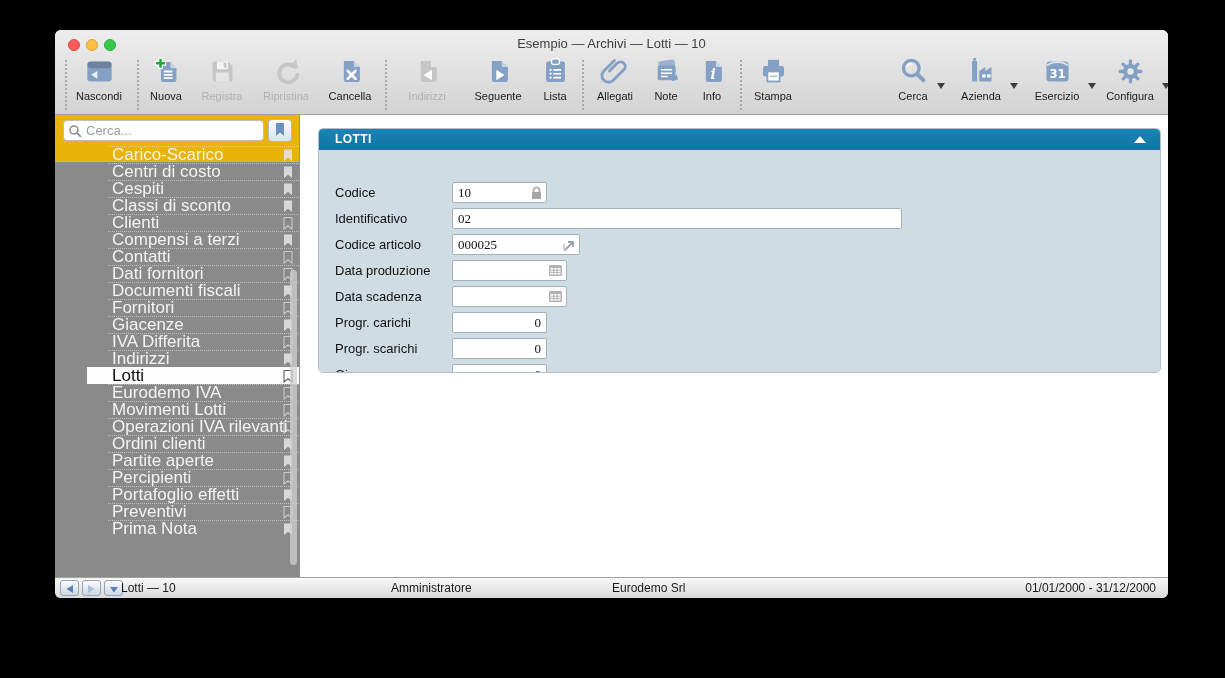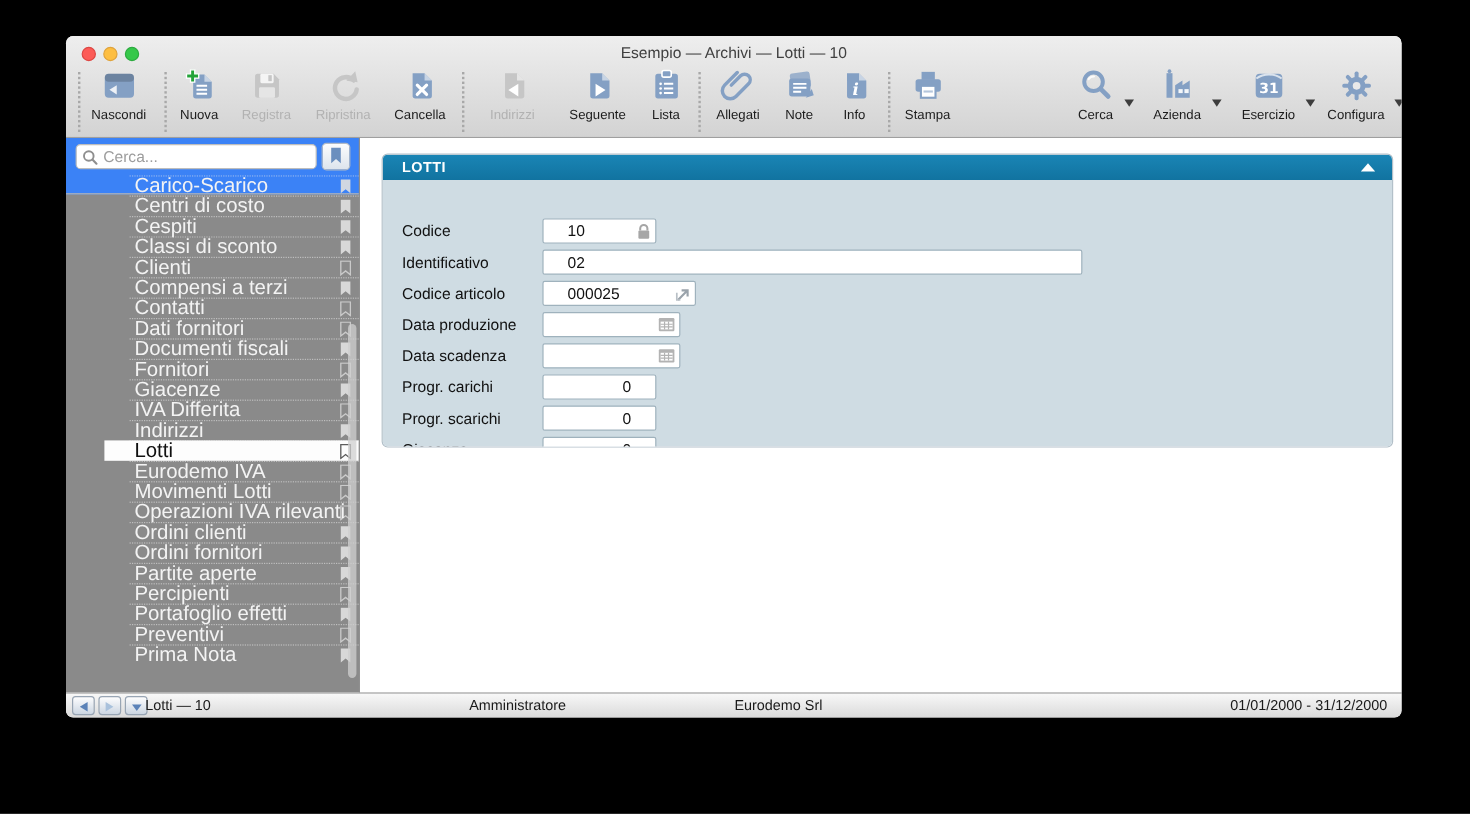--- a/index.html
+++ b/index.html
@@ -17,21 +17,21 @@
   .tb-icon { display:block; height:33px; color:#84a0c4; }
   .tb-icon svg { width:31px; height:31px; }
   .tb-label { display:block; font-size:11px; color:#1c1c1c; margin-top:1px; white-space:nowrap; }
   .tb-btn.disabled .tb-icon { color:#c6c6c6; }
   .tb-btn.disabled .tb-label { color:#b2b2b2; }
   .dd { position:absolute; right:-9px; top:27px; width:0; height:0; border-left:4px solid transparent; border-right:4px solid transparent; border-top:6px solid #3d3d3d; }
   .tb-sep { position:absolute; top:30px; height:50px; width:0; border-left:2px dotted #a8a8a8; }
 
   
   #sidebar { position:absolute; left:0; top:85px; width:245px; bottom:21px; background:#8a8a8a; border-right:1px solid #8f8f8f; }
-  #sb-top { position:absolute; left:0; top:0; right:0; height:47px; background:#3b82f6; border-bottom:1px solid #b5b5b5; }
+  #sb-top { position:absolute; left:0; top:0; right:0; height:47px; background:#eab308; border-bottom:1px solid #b5b5b5; }
   #sb-search { position:absolute; left:8px; top:5px; width:201px; height:21px; background:#fff; border:1px solid #bdbdbd; border-radius:4px; }
   #sb-search svg { position:absolute; left:4px; top:3px; }
   #sb-search input { position:absolute; left:22px; top:1px; width:172px; height:17px; border:0; outline:0; font-size:13px; color:#333; background:transparent; font-family:"Liberation Sans",sans-serif; }
   #sb-search input::placeholder { color:#9d9d9d; }
   #sb-bm-btn { position:absolute; right:7px; top:4px; width:24px; height:23px; border:1px solid #b0b9c6; border-radius:4px; background:linear-gradient(#fbfcfd,#dde4ed); text-align:center; padding-top:3px; }
   #sb-list { position:absolute; left:0; top:31px; right:0; bottom:0; overflow:hidden; list-style:none; }
   .sb-item { position:relative; height:17px; line-height:17px; font-size:17px; color:#f3f3f3; }
   .sb-item::before { content:''; position:absolute; left:53px; right:0; top:0; border-top:1px dotted rgba(235,235,235,.55); }
   .sb-item .sb-label { position:absolute; left:57px; top:0; z-index:2; white-space:nowrap; }
   .sb-item .bm { position:absolute; right:6px; top:2px; z-index:2; }
@@ -40,21 +40,21 @@
   #sb-scroll { position:absolute; right:2px; top:155px; width:7px; height:295px; background:#cfcfcf; border-radius:4px; opacity:.75; z-index:3; }
 
   
   #main { position:absolute; left:246px; top:85px; right:0; bottom:21px; background:#fff; }
   #panel { position:absolute; left:17px; top:13px; width:843px; height:245px; border-radius:5px; overflow:hidden; border:1px solid #b3c0c9; }
   #panel-header { position:relative; height:21px; background:linear-gradient(#1a85b5,#1173a0); color:#fff; font-size:12px; font-weight:bold; line-height:21px; padding-left:16px; letter-spacing:.4px; }
   #panel-collapse { position:absolute; right:14px; top:7px; width:0; height:0; border-left:6px solid transparent; border-right:6px solid transparent; border-bottom:7px solid #fff; }
   #panel-body { position:relative; height:222px; background:#cfdce3; }
   .f-label { position:absolute; left:16px; font-size:13px; color:#111; line-height:21px; }
   .f-field { position:absolute; height:21px; background:#fff; border:1px solid #9fb2bd; border-radius:2px; }
-  .f-field input { position:absolute; left:0; top:0; width:100%; height:100%; border:0; outline:0; background:transparent; font-size:13px; color:#111; padding:0 20px; font-family:Liberation Sans, sans-serif; }
+  .f-field input { position:absolute; left:0; top:0; width:100%; height:100%; border:0; outline:0; background:transparent; font-size:13px; color:#111; padding:0 5px; font-family:Liberation Serif, serif; }
   .f-field input.num { text-align:right; }
   .f-ico { position:absolute; right:3px; top:3px; }
 
   
   #statusbar { position:absolute; left:0; right:0; bottom:0; height:21px; background:linear-gradient(#f8f8f8,#dadada); border-top:1px solid #9f9f9f; font-size:12px; color:#1a1a1a; }
   .nav-btn { position:absolute; top:2px; width:19px; height:16px; border:1px solid #98a5b4; border-radius:3px; background:linear-gradient(#fdfdfe,#ccd6e2); text-align:center; padding-top:2px; }
   #nav-prev { left:5px; } #nav-next { left:27px; } #nav-menu { left:49px; }
   #sb-record { position:absolute; left:66px; top:3px; }
   #sb-user { position:absolute; left:336px; top:3px; }
   #sb-company { position:absolute; left:557px; top:3px; }
@@ -344,26 +344,20 @@
               <path d="M1 .5 h8 v11.5 l-4-3.2 -4 3.2 z" fill="none" stroke="rgba(255,255,255,.55)" stroke-width="1.1"></path>
             </svg></span>
         </li>
         <li class="sb-item">
           <span class="sb-label">Ordini clienti</span>
           <span class="bm"><svg width="10" height="13" viewBox="0 0 10 13">
               <path d="M1 .5 h8 v11.5 l-4-3.2 -4 3.2 z" fill="#dedede" opacity=".92"></path>
             </svg></span>
         </li>
         <li class="sb-item">
-          <span class="sb-label">Ordini fornitori</span>
-          <span class="bm"><svg width="10" height="13" viewBox="0 0 10 13">
-              <path d="M1 .5 h8 v11.5 l-4-3.2 -4 3.2 z" fill="#dedede" opacity=".92"></path>
-            </svg></span>
-        </li>
-        <li class="sb-item">
           <span class="sb-label">Partite aperte</span>
           <span class="bm"><svg width="10" height="13" viewBox="0 0 10 13">
               <path d="M1 .5 h8 v11.5 l-4-3.2 -4 3.2 z" fill="#dedede" opacity=".92"></path>
             </svg></span>
         </li>
         <li class="sb-item">
           <span class="sb-label">Percipienti</span>
           <span class="bm"><svg width="10" height="13" viewBox="0 0 10 13">
               <path d="M1 .5 h8 v11.5 l-4-3.2 -4 3.2 z" fill="none" stroke="rgba(255,255,255,.55)" stroke-width="1.1"></path>
             </svg></span>

